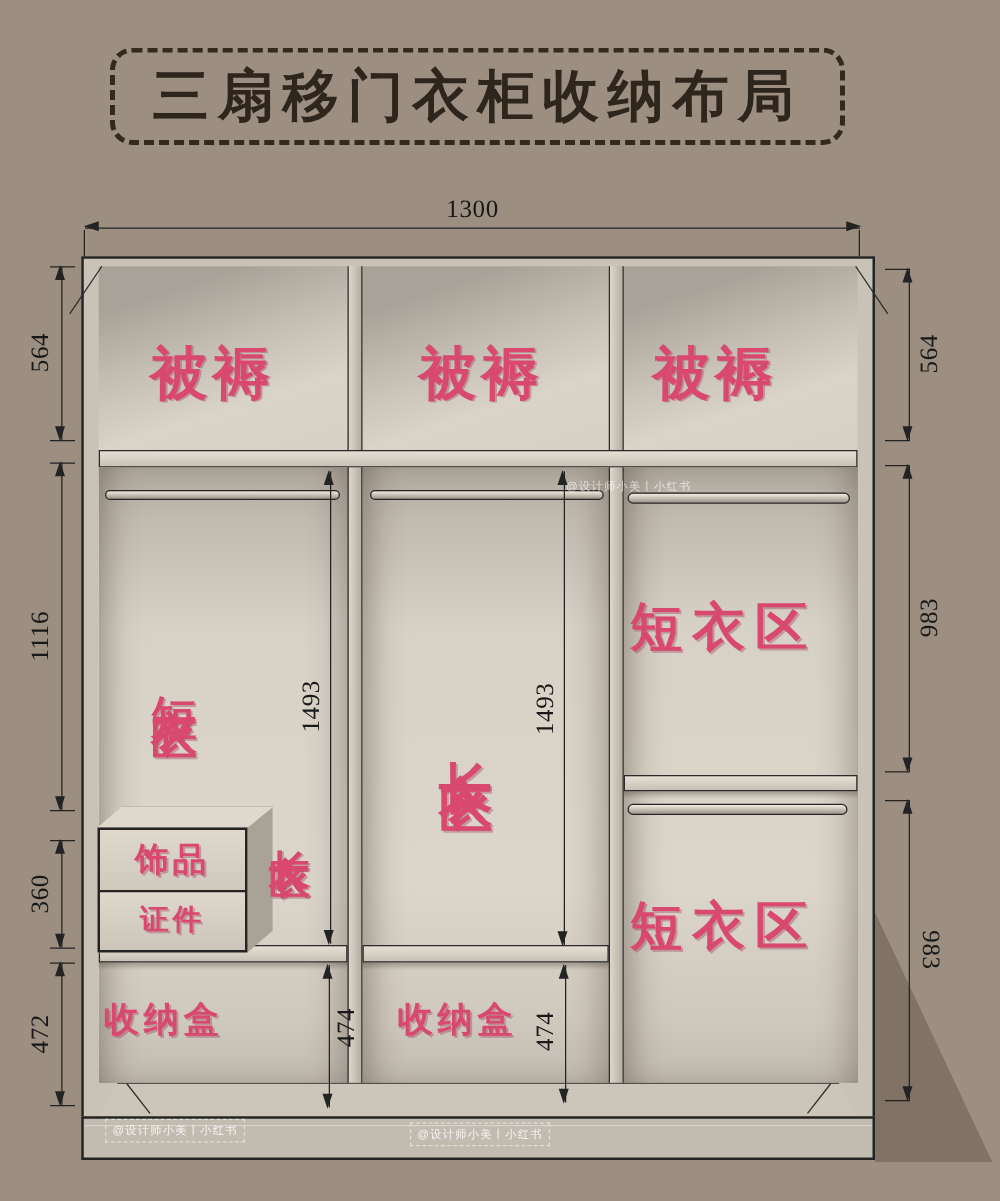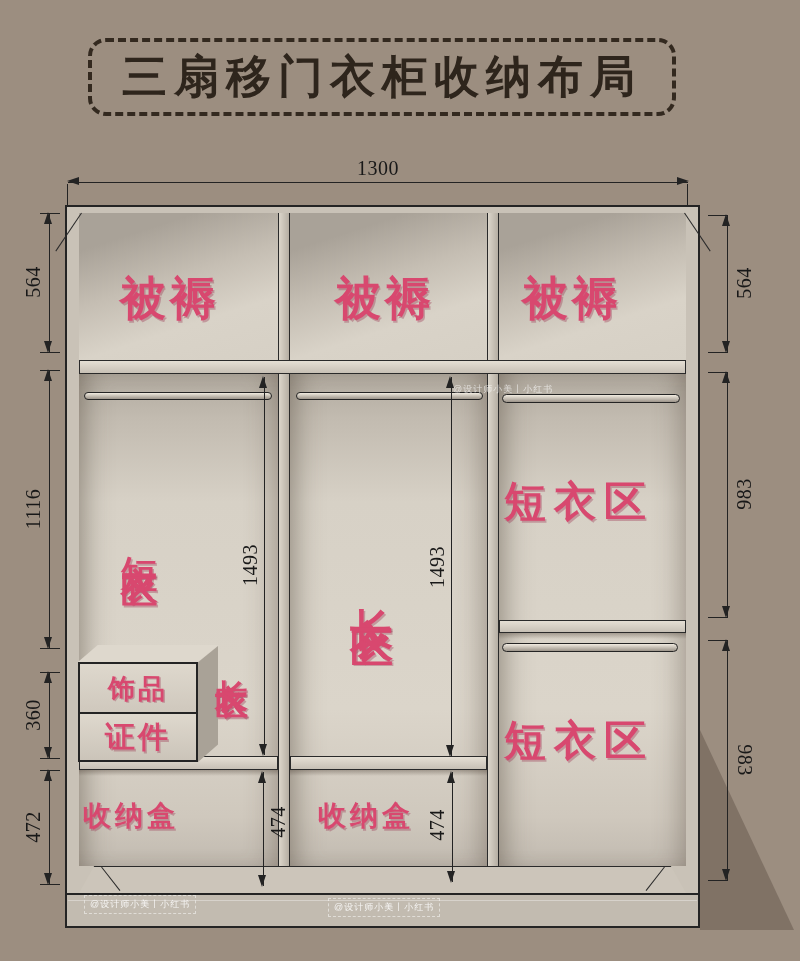--- a/index.html
+++ b/index.html
@@ -168,21 +168,21 @@
 
   <div class="zone" style="left:170px;top:298px;font-size:46px;letter-spacing:4px;">被褥</div>
   <div class="zone" style="left:385px;top:298px;font-size:46px;letter-spacing:4px;">被褥</div>
   <div class="zone" style="left:572px;top:298px;font-size:46px;letter-spacing:4px;">被褥</div>
   <div class="zone v" style="left:139px;top:540px;font-size:37px;letter-spacing:9px;">短衣区</div>
   <div class="zone v" style="left:232px;top:660px;font-size:33px;letter-spacing:5px;">长衣区</div>
   <div class="zone v" style="left:372px;top:588px;font-size:43px;letter-spacing:10px;">长衣区</div>
   <div class="zone" style="left:579px;top:502px;font-size:42px;letter-spacing:8px;">短衣区</div>
   <div class="zone" style="left:579px;top:741px;font-size:42px;letter-spacing:8px;">短衣区</div>
   <div class="zone" style="left:138px;top:688px;font-size:27px;letter-spacing:3px;">饰品</div>
-  <div class="zone" style="left:138px;top:737px;font-size:30px;letter-spacing:3px;">证件</div>
+  <div class="zone" style="left:138px;top:737px;font-size:23px;letter-spacing:3px;">证件</div>
   <div class="zone" style="left:131px;top:816px;font-size:28px;letter-spacing:4px;">收纳盒</div>
   <div class="zone" style="left:366px;top:816px;font-size:28px;letter-spacing:4px;">收纳盒</div>
 
   <div class="wm" style="left:448px;top:381px;border:none;opacity:.75;">@设计师小美丨小红书</div>
   <div class="wm" style="left:84px;top:895px;">@设计师小美丨小红书</div>
   <div class="wm" style="left:328px;top:898px;">@设计师小美丨小红书</div>
 
 </div>
 
 </body></html>

